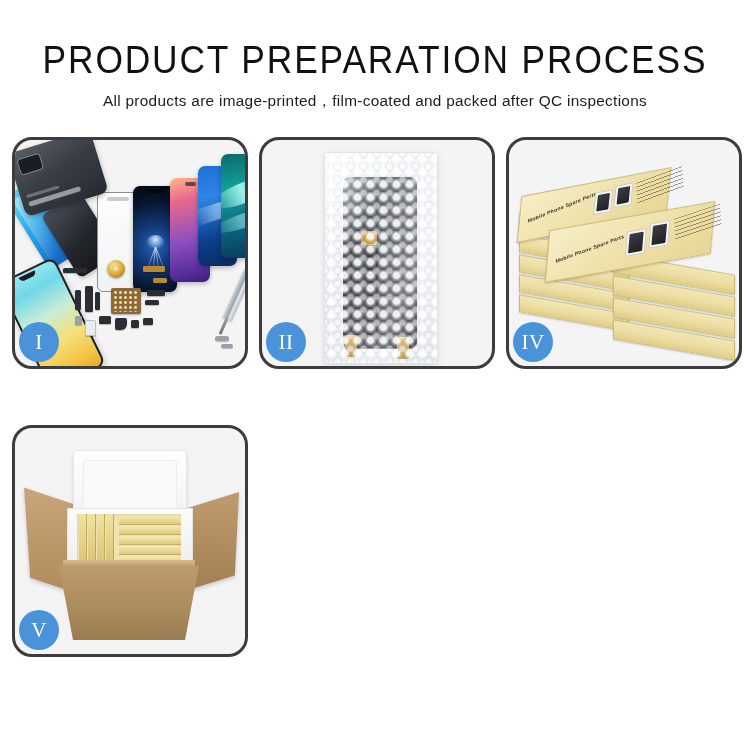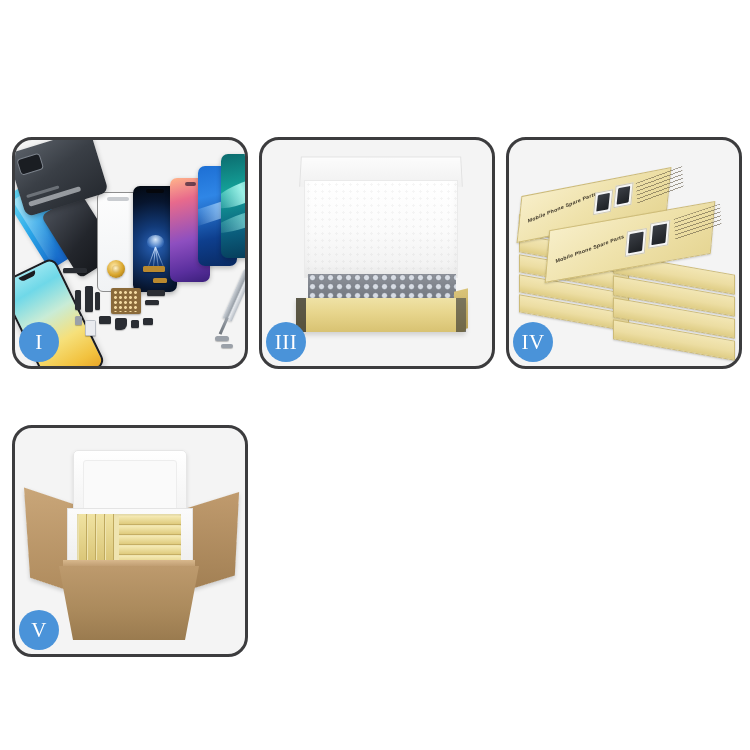--- a/index.html
+++ b/index.html
@@ -447,20 +447,24 @@
   }
   .c-tape{
     position:absolute;background:rgba(150,124,88,.75);border-radius:1px;
   }
 </style>
 </head>
 <body>
 
 <div class="page">
 
+  <div class="header">
+    <div class="title">PRODUCT PREPARATION PROCESS</div>
+    <div class="subtitle">All products are image-printed，film-coated and packed after QC inspections</div>
+  </div>
 
   <div class="grid">
 
     <div class="panel">
       <div class="stage">
 
         <div class="ph p1-bluefilm"></div>
         <div class="ph p1-darkphone"></div>
 
         <div class="ph p1-glass"></div>
@@ -518,34 +522,35 @@
         <div class="part silver" style="left:60px;top:176px;width:7px;height:9px;"></div>
         <div class="part silver" style="left:200px;top:196px;width:14px;height:5px;border-radius:3px;"></div>
         <div class="part silver" style="left:206px;top:204px;width:12px;height:4px;border-radius:3px;"></div>
 
         <div class="p1-tweez"></div>
 
         <div class="badge">I</div>
       </div>
     </div>
 
-
     <div class="panel">
       <div class="stage">
-        <div class="b3-lid"></div>
-        <div class="b3-foam"></div>
-        <div class="b3-bubble"></div>
-        <div class="b3-side"></div>
-        <div class="b3-front">
-          <span class="tabL"></span>
-          <span class="tabR"></span>
-        </div>
-        <div class="badge">III</div>
+        <div class="bag">
+          <div class="screen-in-bag"></div>
+          <div class="flexcable"></div>
+          <div class="gold-tab" style="left:20px;bottom:6px;"></div>
+          <div class="gold-tab" style="left:72px;bottom:4px;"></div>
+          <div class="bubbles"></div>
+          <div class="bubbles2"></div>
+          <div class="bagsheen"></div>
+        </div>
+        <div class="badge">II</div>
       </div>
     </div>
+
 
     <div class="panel">
       <div class="stage">
         <div class="stack">
 
           <div class="kbox" style="left:4px;top:64px;width:108px;height:16px;transform:skewY(10deg);"></div>
           <div class="kbox" style="left:4px;top:84px;width:108px;height:16px;transform:skewY(10deg);"></div>
           <div class="kbox" style="left:4px;top:104px;width:108px;height:16px;transform:skewY(10deg);"></div>
           <div class="kbox" style="left:4px;top:124px;width:108px;height:16px;transform:skewY(10deg);"></div>
           <div class="kbox" style="left:4px;top:144px;width:108px;height:16px;transform:skewY(10deg);"></div>

